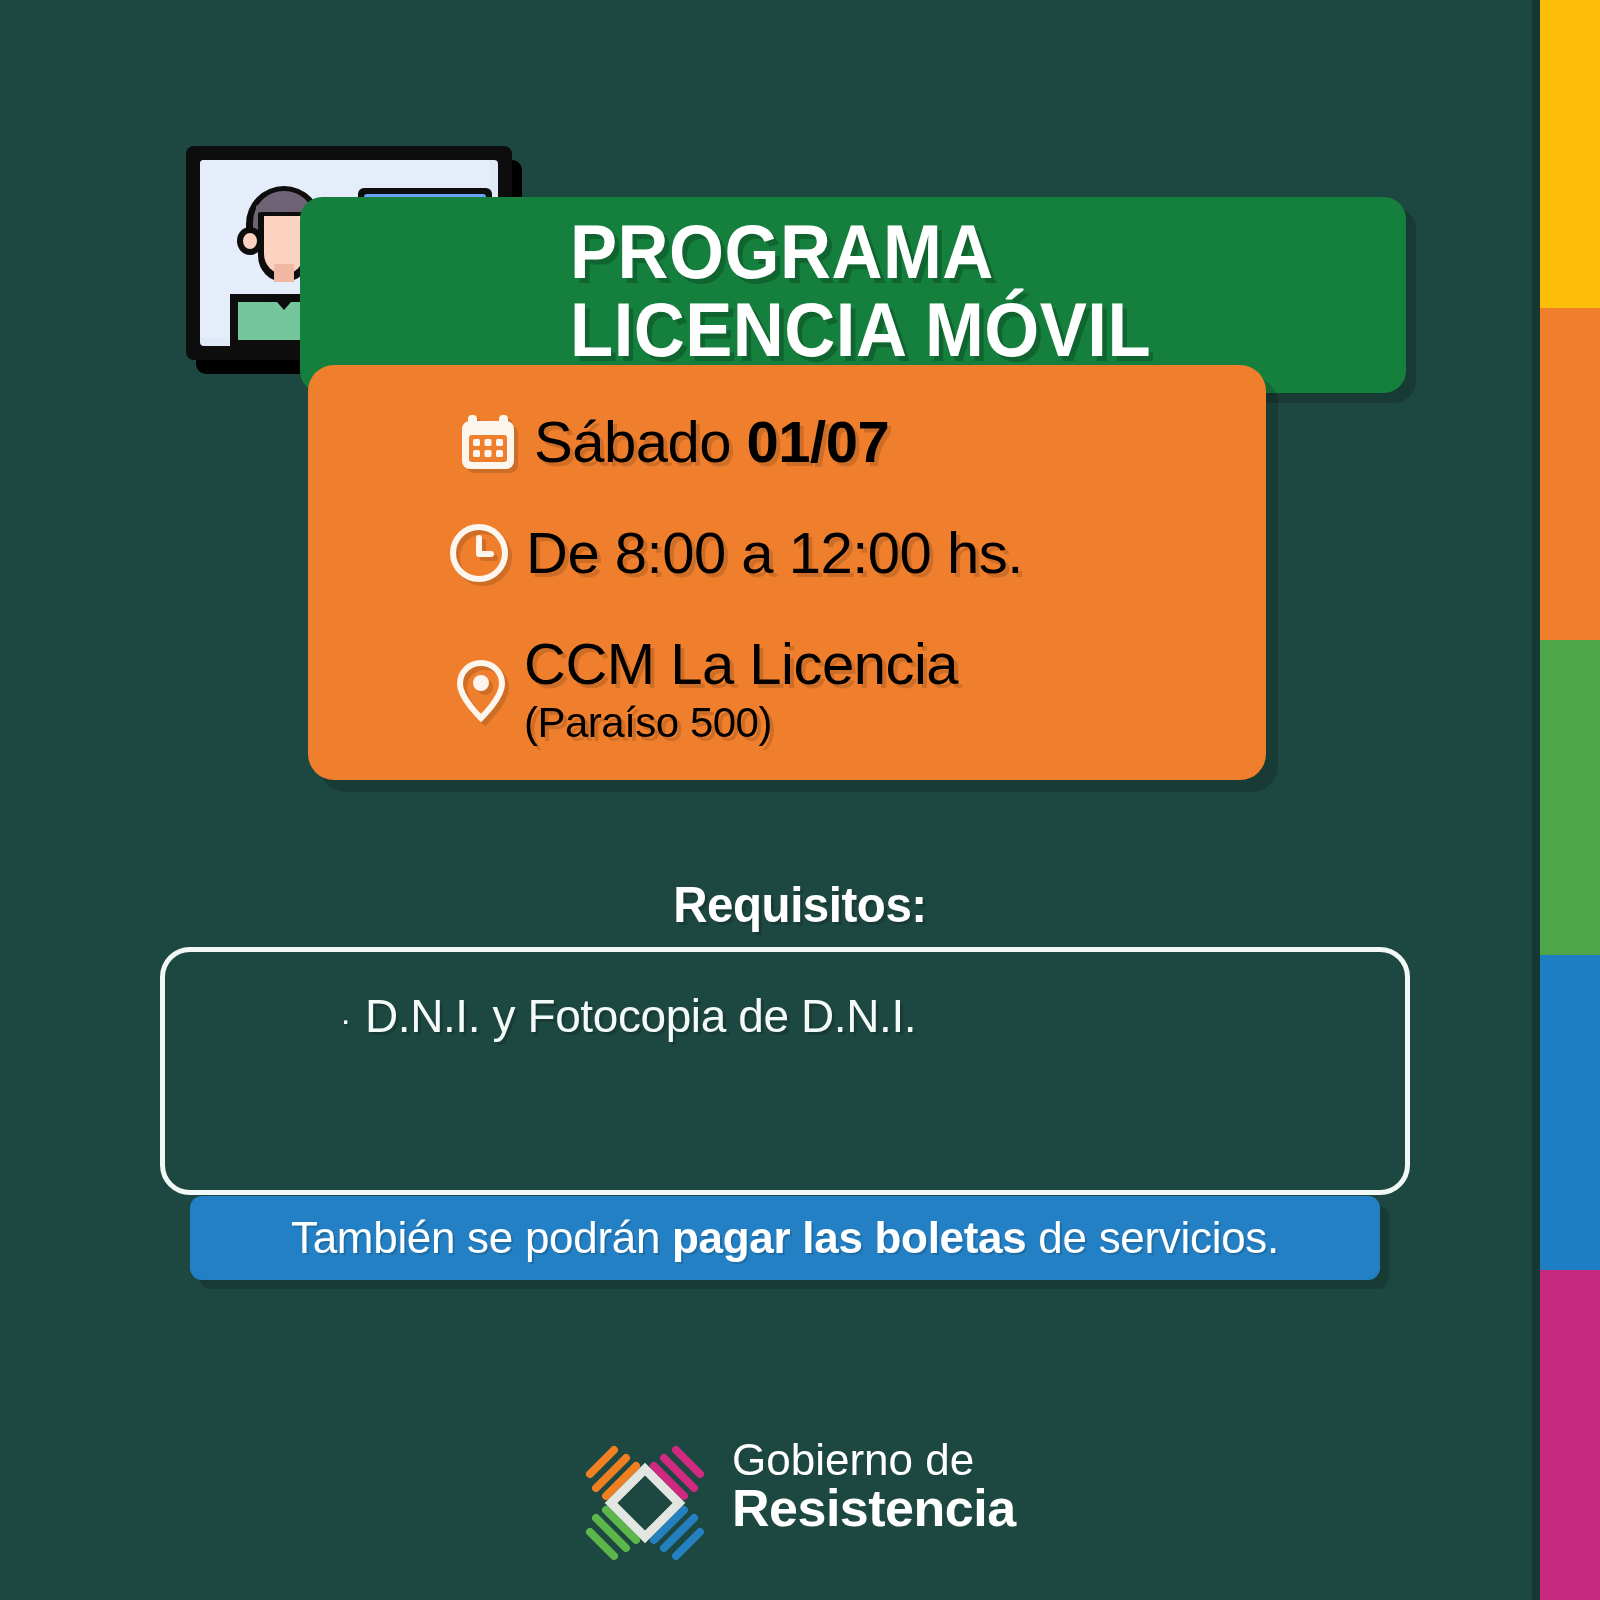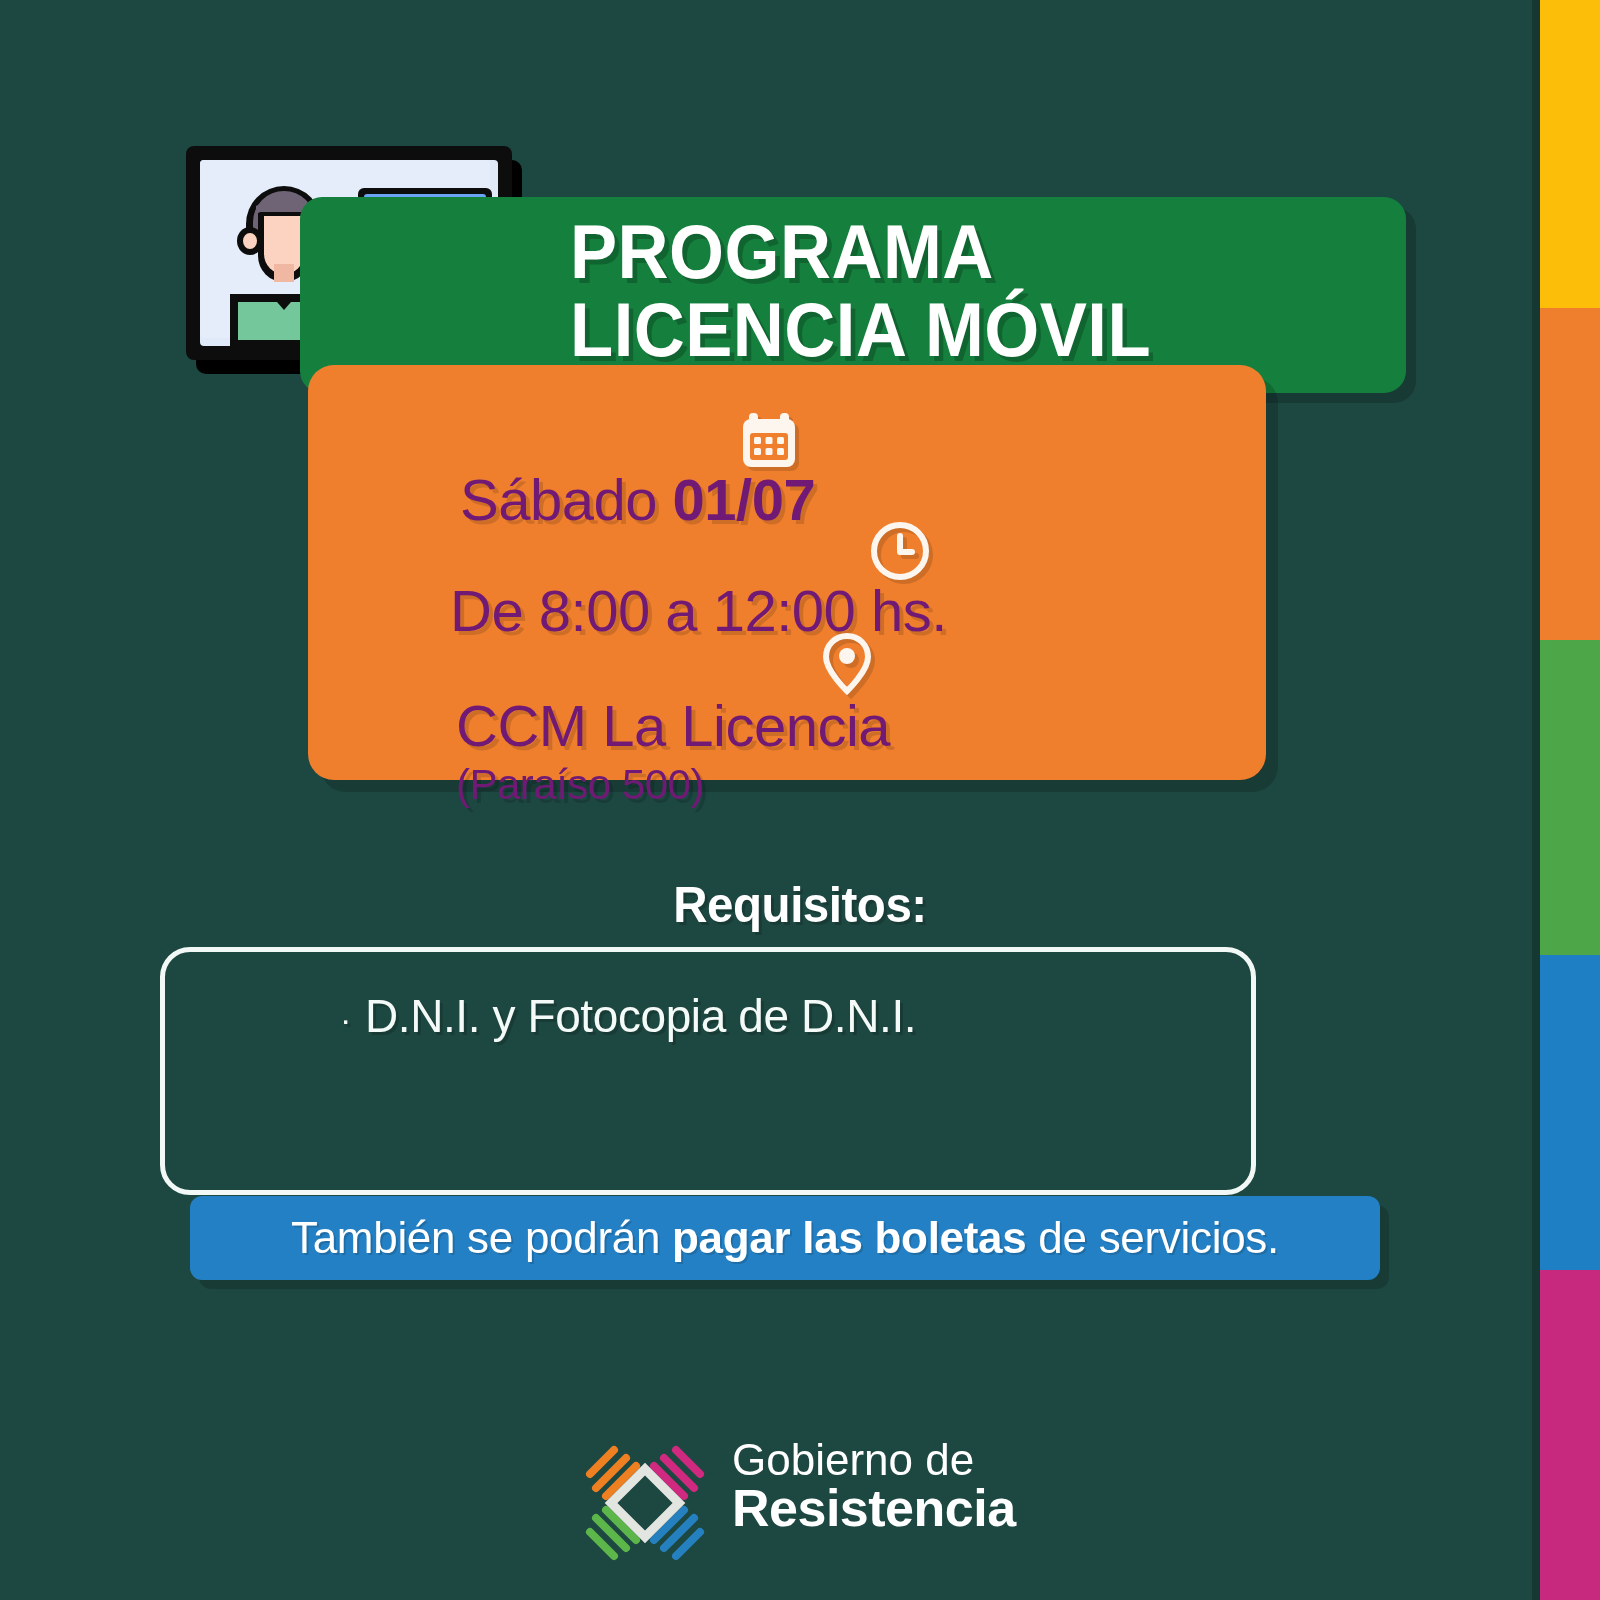--- a/index.html
+++ b/index.html
@@ -79,24 +79,23 @@
     top: 365px;
     width: 958px;
     height: 415px;
     background: #f07f2d;
     border-radius: 26px;
     box-shadow: 12px 12px 0 rgba(0,0,0,0.17);
   }
   .info-row {
     position: absolute;
     display: flex;
-    align-items: flex-end;
-    color: #701a75;
+    align-items: center;
+    color: #000000;
     text-shadow: 4px 4px 0 rgba(0,0,0,0.14);
-    flex-direction: column;
   }
   .row-date { left: 152px; top: 46px; }
   .row-time { left: 142px; top: 157px; }
   .row-place { left: 148px; top: 268px; }
 
   .ico { flex: 0 0 auto; margin-right: 18px; }
   .ico svg { display: block; filter: drop-shadow(4px 4px 0 rgba(0,0,0,0.14)); }
 
   .rowtext {
     font-size: 58px;
@@ -124,21 +123,21 @@
     font-size: 50px;
     font-weight: 700;
     letter-spacing: -0.5px;
     text-shadow: 3px 3px 0 rgba(0,0,0,0.16);
     transform: scaleX(0.95);
   }
   .req-box {
     position: absolute;
     left: 160px;
     top: 947px;
-    width: 1096px;
+    width: 1250px;
     height: 248px;
     border: 5px solid #f2f8f5;
     border-radius: 30px;
     box-sizing: border-box;
   }
   .req-list {
     position: absolute;
     left: 175px;
     top: 36px;
     color: #f4faf7;

